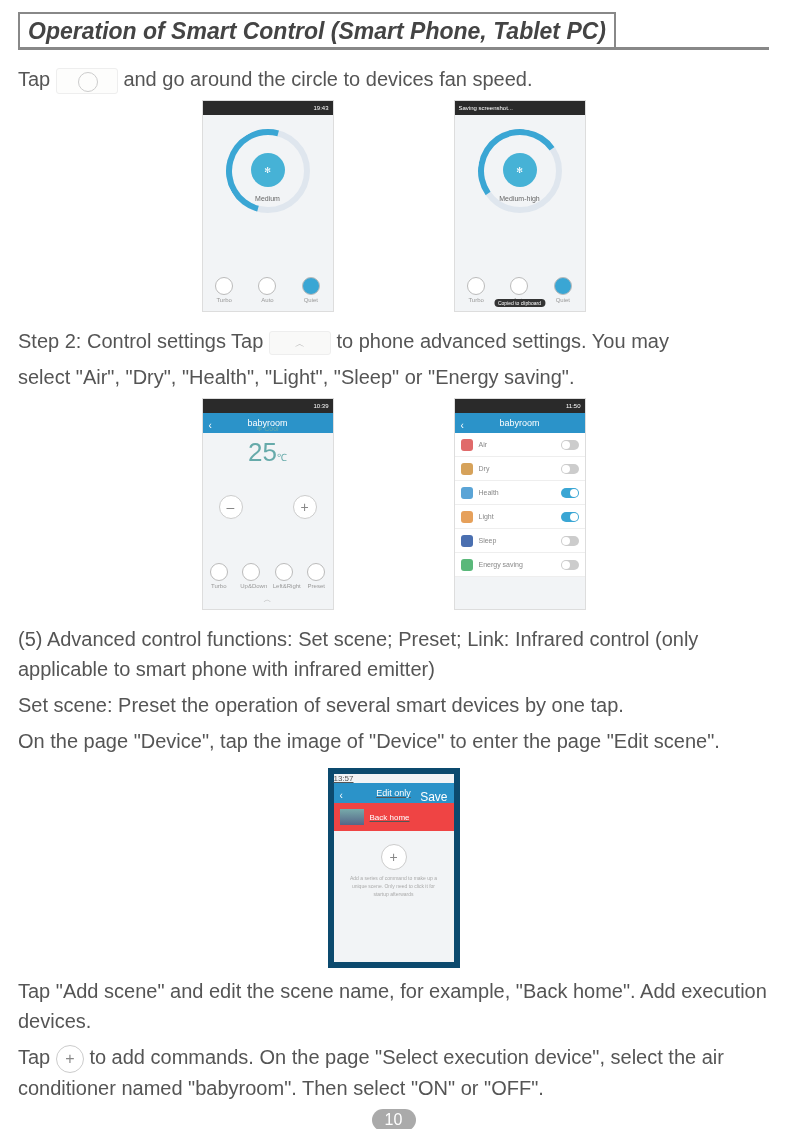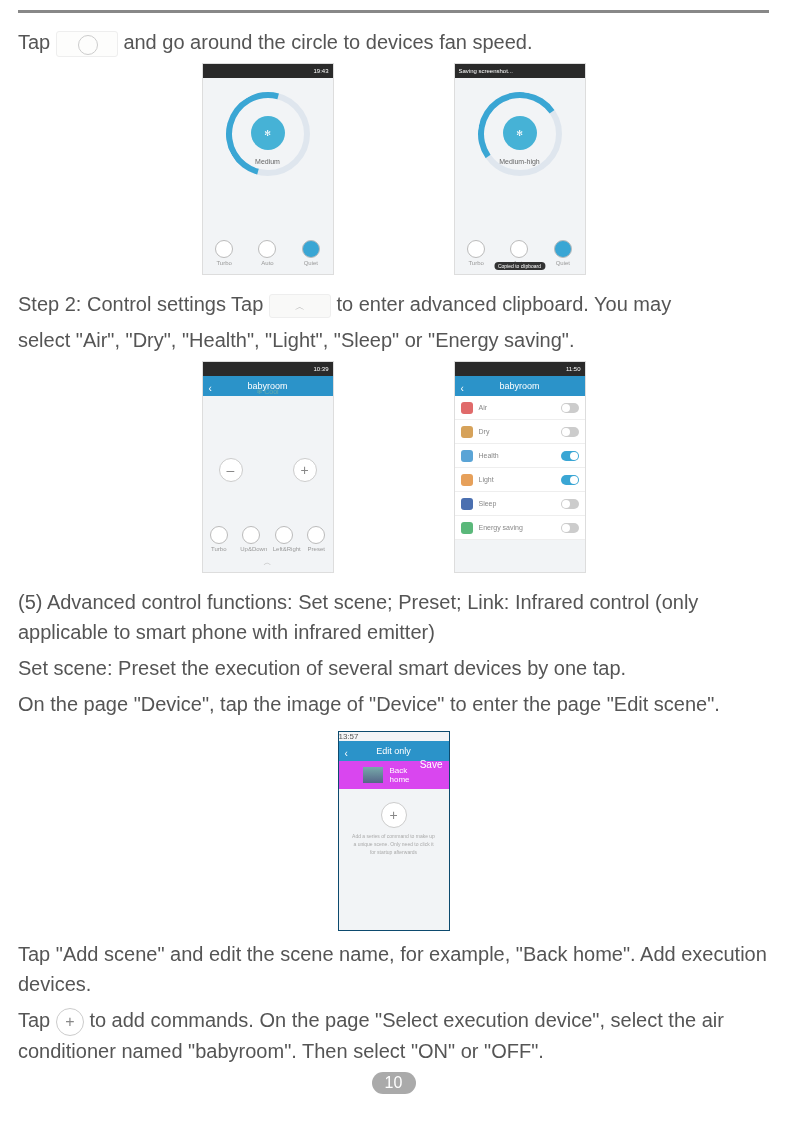--- a/index.html
+++ b/index.html
@@ -18,46 +18,47 @@
     .circle-big { position:absolute; top:28px; left:50%; width:84px; height:84px; margin-left:-42px; border-radius:50%; border:6px solid #dfe6ee; }
     .arc { position:absolute; top:28px; left:50%; width:84px; height:84px; margin-left:-42px; border-radius:50%; border:6px solid transparent; border-left-color:#3aa6d4; border-top-color:#3aa6d4; transform:rotate(-30deg); }
     .fan-center { position:absolute; top:52px; left:50%; width:34px; height:34px; margin-left:-17px; border-radius:50%; background:#46b2d6; display:flex; align-items:center; justify-content:center; color:#fff; }
     .fan-label { position:absolute; top:94px; width:100%; text-align:center; font-size:7px; color:#666; }
     .bottom-row { position:absolute; bottom:8px; left:0; right:0; display:flex; justify-content:space-around; }
     .bottom-icon { width:22px; text-align:center; font-size:6px; color:#999; }
     .bottom-icon .circ { width:18px; height:18px; border:1px solid #bbb; border-radius:50%; margin:0 auto 2px auto; background:#fff; }
     .toast { position:absolute; bottom:4px; left:50%; transform:translateX(-50%); background:#333; color:#fff; font-size:5px; padding:1px 4px; border-radius:6px; }
     .shot2-title { height:20px; background:#2b93c9; color:#fff; text-align:center; font-size:9px; line-height:20px; position:relative; }
     .shot2-title .back { position:absolute; left:6px; top:3px; color:#fff; font-size:10px; }
-    .shot2-title .save { position:absolute; right:6px; top:14px; font-size:10px; }
+    .shot2-title .save { position:absolute; right:6px; top:4px; font-size:12px; }
     .temp { position:absolute; top:38px; width:100%; text-align:center; font-size:26px; color:#6aa; font-weight:300; }
     .cool-label { position:absolute; top:26px; width:100%; text-align:center; font-size:7px; color:#6aa; }
     .minus,.plus { position:absolute; top:96px; width:24px; height:24px; border:1px solid #ccc; border-radius:50%; background:#fff; text-align:center; line-height:22px; font-size:14px; color:#888; }
     .minus{ left:16px; } .plus{ right:16px; }
     .main-btns { position:absolute; bottom:20px; left:0; right:0; display:flex; justify-content:space-around; }
     .caret { position:absolute; bottom:4px; left:0; right:0; text-align:center; font-size:8px; color:#bbb; }
     .settings-list { position:absolute; top:34px; left:0; right:0; }
     .set-row { height:24px; border-bottom:1px solid #eee; background:#fff; display:flex; align-items:center; padding:0 6px; font-size:7px; }
     .set-row .dot { width:12px; height:12px; border-radius:3px; margin-right:6px; }
     .set-row .sw { width:18px; height:10px; border-radius:5px; background:#ccc; margin-left:auto; position:relative; }
     .set-row .sw.on { background:#3aa6d4; }
     .set-row .sw::after { content:""; position:absolute; top:1px; width:8px; height:8px; border-radius:50%; background:#fff; }
     .set-row .sw::after { left:1px; }
     .set-row .sw.on::after { right:1px; left:auto; }
-    .shot3 { width:112px; height:200px; margin:0 auto 8px auto; background:#f2f4f6; border:1px solid #0c4a6e; position:relative; font-size:8px; }
-    .shot3 .black-row { height:28px; background:#d946ef; display:flex; align-items:center; padding:0 24px; color:#fff; font-size:8px; }
+    .shot3 { width:132px; height:200px; margin:0 auto 8px auto; background:#f2f4f6; border:6px solid #0c4a6e; position:relative; font-size:8px;text-decoration:underline; }
+    .shot3 .black-row { height:28px; background:#ef4444; display:flex; align-items:center; padding:0 6px; color:#fff; font-size:8px; }
     .thumb { width:24px; height:16px; background:linear-gradient(#7aa,#568); margin-right:6px; }
     .add-big { position:absolute; top:70px; left:50%; width:26px; height:26px; margin-left:-13px; border:1px solid #ccc; border-radius:50%; background:#fff; text-align:center; line-height:24px; color:#888; font-size:14px; }
     .add-text { position:absolute; top:100px; left:0; right:0; text-align:center; font-size:5px; color:#aaa; padding:0 12px; line-height:8px; }
     .page-num { display:block; width:44px; height:22px; margin:6px auto 0 auto; background:#aaa; border-radius:11px; color:#fff; text-align:center; line-height:22px; font-size:16px; }
   </style>
 </head>
 <body>
 
 <div class="header-wrap">
+  <div class="header">Operation of Smart Control (Smart Phone, Tablet PC)</div>
   <div class="header-line"></div>
 </div>
 
 <p class="p">
   <span>Tap</span>
   <span class="fan-icon"></span>
   <span> and go around the circle to devices fan speed.</span>
 </p>
 
 <div class="shot-row">
@@ -85,29 +86,30 @@
       <div class="bottom-icon"><div class="circ" style="background:#3aa6d4"></div><span>Quiet</span></div>
     </div>
     <div class="toast">Copied to clipboard</div>
   </div>
 </div>
 
 <p class="p">
   <span>Step 2: Control settings  Tap </span>
   <span class="inline-icon">︿</span>
   <span> to </span>
-  <span>enter advanced clipboard. You may</span>
+  <span>phone advanced settings. You may</span>
 </p>
 <p class="p">select "Air", "Dry", "Health", "Light", "Sleep" or "Energy saving".</p>
 
 <div class="shot-row">
   <div class="shot">
     <div class="statusbar"><span>10:39</span></div>
     <div class="shot2-title"><span class="back">‹</span><span>babyroom</span></div>
     <div class="cool-label">❄ Cool</div>
+    <div class="temp"><span>25</span><span style="font-size:10px">℃</span></div>
     <div class="minus">–</div>
     <div class="plus">+</div>
     <div class="main-btns">
       <div class="bottom-icon"><div class="circ"></div><span>Turbo</span></div>
       <div class="bottom-icon"><div class="circ"></div><span>Up&amp;Down</span></div>
       <div class="bottom-icon"><div class="circ"></div><span>Left&amp;Right</span></div>
       <div class="bottom-icon"><div class="circ"></div><span>Preset</span></div>
     </div>
     <div class="caret">︿</div>
   </div>
@@ -143,21 +145,21 @@
         <div class="set-row">
           <div class="dot" style="background:#5ab87a"></div>
           <span>Energy saving</span>
           <div class="sw"></div>
         </div>
       </div>
   </div>
 </div>
 
 <p class="p">(5) Advanced control functions: Set scene; Preset; Link: Infrared control (only applicable to smart phone with infrared emitter)</p>
-<p class="p">Set scene: Preset the execution of several smart devices by one tap.</p>
+<p class="p">Set scene: Preset the operation of several smart devices by one tap.</p>
 <p class="p" style="margin-bottom:12px">On the page "Device", tap the image of "Device" to enter the page "Edit scene".</p>
 
 <div class="shot3">
   <div class="statusbar"><span>13:57</span></div>
   <div class="shot2-title">
     <span class="back">‹</span>
     <span>Edit only</span>
     <span class="save">Save</span>
   </div>
   <div class="black-row">

